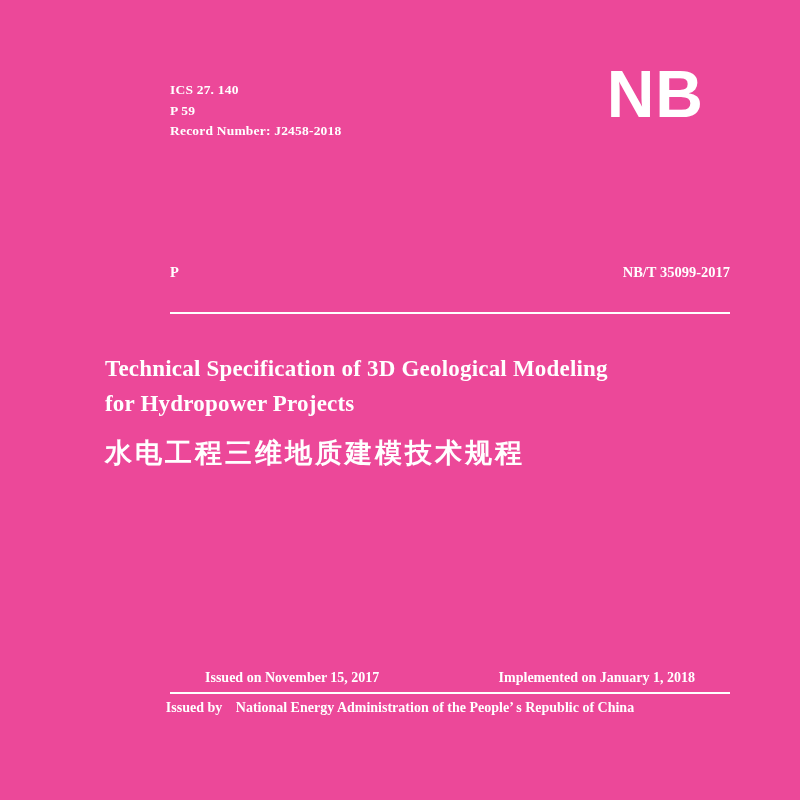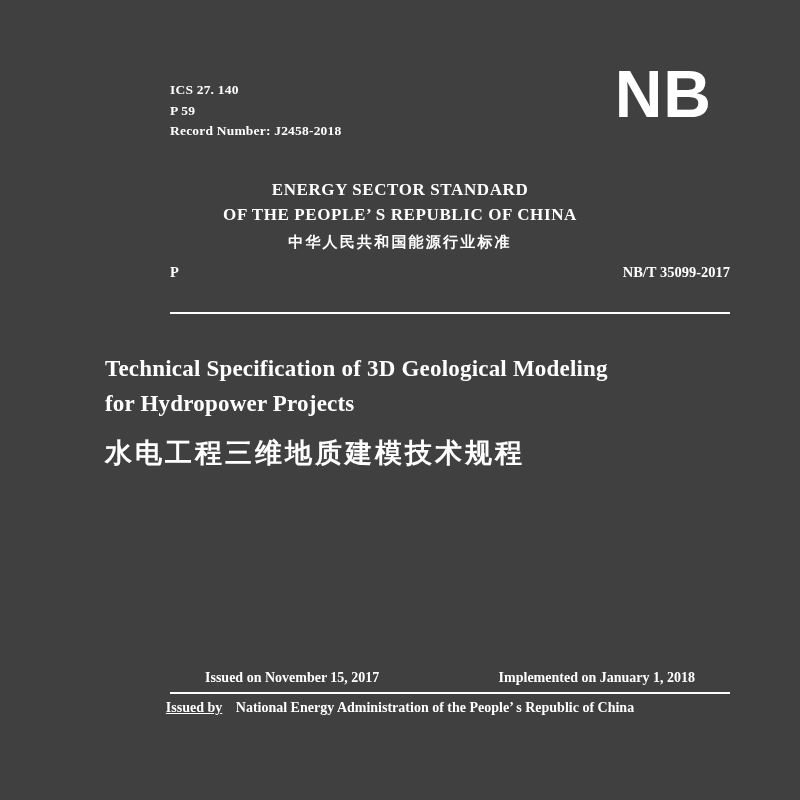--- a/index.html
+++ b/index.html
@@ -9,21 +9,21 @@
   }
   body {
     width: 800px;
     height: 800px;
     font-family: "Liberation Serif", serif;
   }
   .page {
     position: relative;
     width: 800px;
     height: 800px;
-    background: #404040;
+    background: #ec4899;
     box-sizing: border-box;
     overflow: hidden;
   }
   
   .inner {
     position: absolute;
     left: 45px;
     top: 0;
     width: 710px;
     height: 800px;
@@ -46,21 +46,21 @@
     letter-spacing: 0.2px;
   }
   .nb-logo {
     color: #ffffff;
     font-family: "Liberation Sans", sans-serif;
     font-weight: bold;
     font-size: 66px;
     line-height: 0.85;
     letter-spacing: 1px;
     margin-top: -14px;
-    margin-right: 18px;
+    margin-right: 26px;
   }
 
   .org-block {
     position: absolute;
     left: 0;
     top: 178px;
     width: 710px;
     text-align: center;
     color: #ffffff;
   }
@@ -138,42 +138,37 @@
   .issuer-row {
     position: absolute;
     left: 0;
     top: 700px;
     width: 710px;
     text-align: center;
     color: #ffffff;
     font-size: 14px;
     font-weight: bold;
   }
-  .issuer-label { margin-right: 10px; text-decoration: underline; }
+  .issuer-label { margin-right: 10px; }
 </style>
 </head>
 <body>
 
 <div class="page">
   <div class="inner">
 
     <div class="header-block">
       <div class="ics-lines">
         <div>ICS 27. 140</div>
         <div>P 59</div>
         <div>Record Number: J2458-2018</div>
       </div>
       <div class="nb-logo">NB</div>
     </div>
 
-    <div class="org-block">
-      <div class="org-en1">ENERGY SECTOR STANDARD</div>
-      <div class="org-en2">OF THE PEOPLE’ S REPUBLIC OF CHINA</div>
-      <div class="org-cn">中华人民共和国能源行业标准</div>
-    </div>
 
     <div class="code-row">
       <div>P</div>
       <div>NB/T 35099-2017</div>
     </div>
 
     <div class="rule rule-top"></div>
 
     <div class="title-block">
       <div class="title-en">Technical Specification of 3D Geological Modeling</div>

